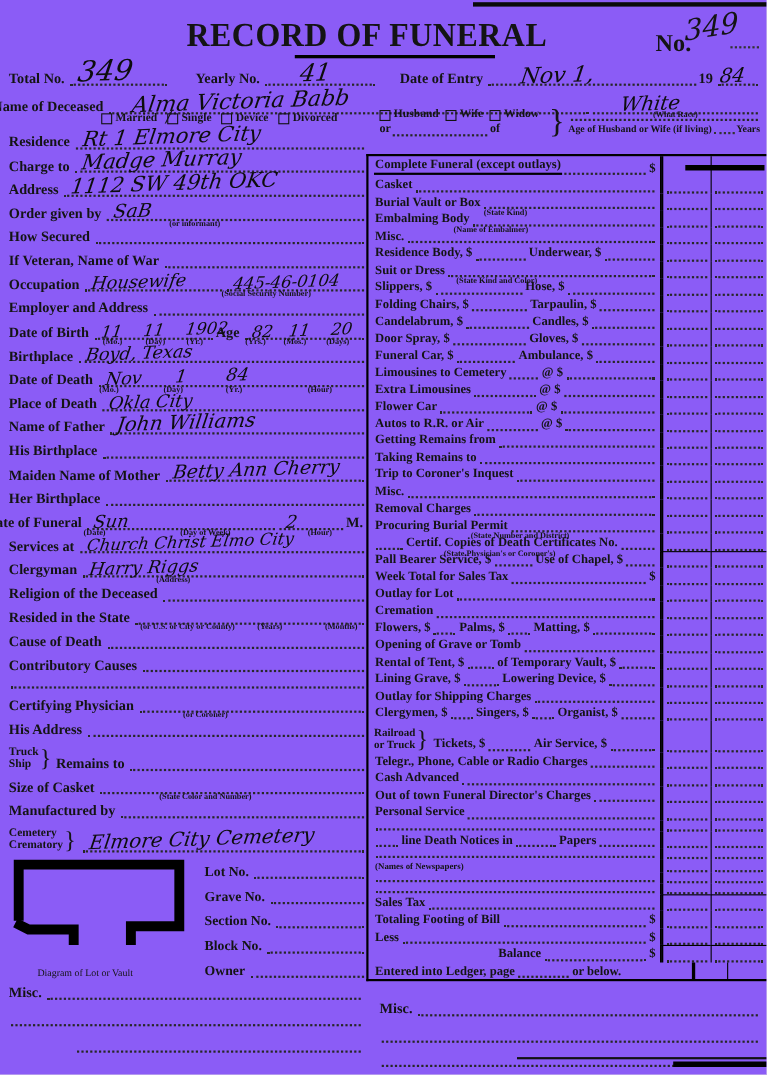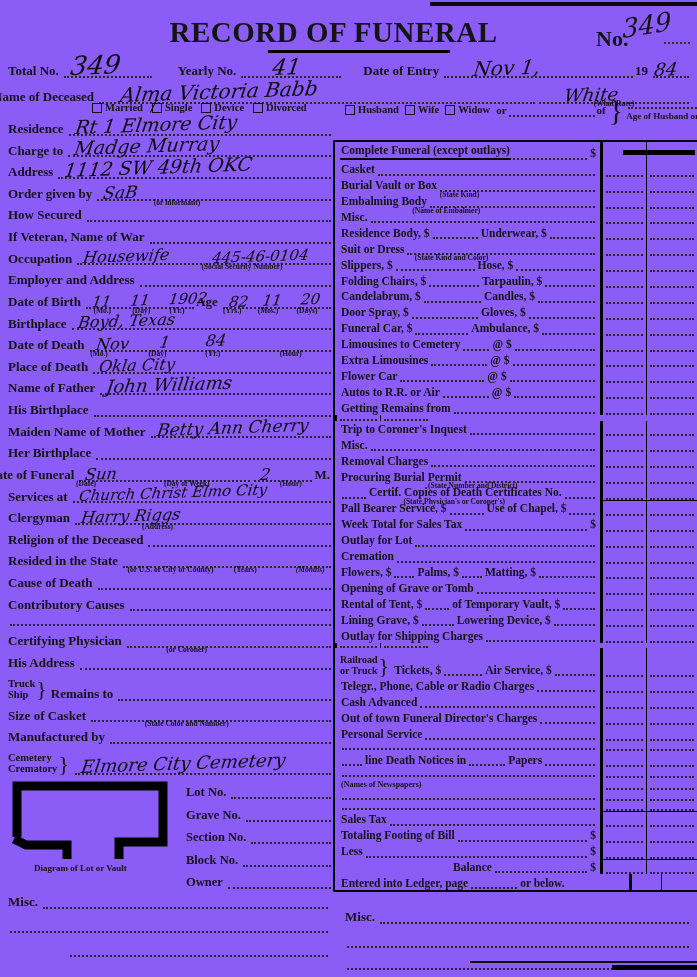--- a/index.html
+++ b/index.html
@@ -31,21 +31,21 @@
   .entry-row{position:absolute;left:8px;right:6px;top:52px;height:26px;display:flex;align-items:flex-end;}
   .name-row{position:absolute;left:8px;right:6px;top:82px;height:22px;display:flex;align-items:flex-end;}
   .clip15{margin-left:-15px;}
   
   .cb{display:inline-block;width:8px;height:8px;border:1.4px solid #111;margin-right:3px;position:relative;top:1px;}
   .cb .slash{position:absolute;left:-2px;top:-7px;font-size:15px;font-style:italic;font-family:"DejaVu Serif",serif;}
   .cbl{font-size:10.5px;font-weight:bold;margin-right:9px;white-space:nowrap;}
   .marital-row{position:absolute;left:92px;top:101px;height:12px;display:flex;align-items:center;}
   
   .spouse{position:absolute;left:345px;top:97px;width:346px;display:flex;align-items:center;}
-  .sp-left{display:flex;flex-direction:row;}
+  .sp-left{display:flex;flex-direction:column;}
   .sp1{display:flex;align-items:center;height:13px;}
   .sp2{display:flex;align-items:center;height:14px;font-size:11px;font-weight:bold;}
   .sp2 .f{width:86px;}
   .brace2{font-size:30px;font-weight:400;line-height:.85;margin:0 3px;}
   .sp-right{flex:1;display:flex;flex-direction:column;}
   .sp-right .topf{height:8px;border-bottom:2px dotted #272727;margin:0 2px;}
   .agecap{display:flex;align-items:flex-end;font-size:9px;font-weight:bold;margin-top:2px;white-space:nowrap;}
   .agecap .dots{flex:1;border-bottom:2px dotted #333;height:3px;margin:0 2px;}
   
   .lcol{position:absolute;left:8px;top:114px;width:325px;height:661px;display:flex;flex-direction:column;}
@@ -62,21 +62,21 @@
   .pcell .f{height:4px;}
   .a1{width:43px;border-left:2px solid #000;}
   .a2{width:50px;border-left:1.6px solid #000;}
   .aline{display:block;height:100%;margin:0 3px;border-bottom:2px dotted #272727;box-sizing:border-box;}
   .crow.solid .a1,.crow.solid .a2{border-top:1.6px solid #000;}
   .hbar{position:absolute;right:2px;top:8px;width:72px;height:5px;background:#000;}
   .pcell .stk .lines span{font-size:10px;}
   
   .bl{position:absolute;left:8px;top:775px;width:325px;height:118px;}
   .bl svg{position:absolute;left:2px;top:4px;}
-  .bl-cap{position:absolute;left:26px;top:88px;font-size:9px;font-weight:bold;}
+  .bl-cap{position:absolute;left:26px;top:104px;font-size:9px;font-weight:normal;}
   .lots{position:absolute;left:178px;top:2px;width:147px;display:flex;flex-direction:column;height:112px;}
   .lots .lbl{font-size:12.5px;}
   
   .miscrow{position:absolute;display:flex;align-items:flex-end;height:16px;}
   .heavy1{position:absolute;left:470px;top:961px;width:227px;height:2px;background:#111;}
   .heavy2{position:absolute;left:612px;top:965px;width:85px;height:5px;background:#000;} 
 </style>
 </head>
 <body>
 
@@ -293,21 +293,21 @@
       </div>
       <div class="lrow">
         <span class="lbl">Religion of the Deceased</span>
         <span class="f fx"></span>
       </div>
       <div class="lrow">
         <span class="lbl">Resided in the State</span>
         <span class="f fx"></span>
         <span class="cap" style="left: 50%;">(or U.S. or City or County)</span>
         <span class="cap" style="left: 73%;">(Years)</span>
-        <span class="cap" style="left: 93%; font-style: italic;">(Months)</span>
+        <span class="cap" style="left: 93%;">(Months)</span>
       </div>
       <div class="lrow">
         <span class="lbl">Cause of Death</span>
         <span class="f fx"></span>
       </div>
       <div class="lrow">
         <span class="lbl">Contributory Causes</span>
         <span class="f fx"></span>
       </div>
       <div class="lrow">
@@ -576,20 +576,24 @@
           <span class="f fx"></span>
         </div>
         <div class="a1">
           <span class="aline"></span>
         </div>
         <div class="a2">
           <span class="aline"></span>
         </div>
       </div>
       <div class="crow">
+        <div class="pcell">
+          <span class="t">Taking Remains to</span>
+          <span class="f fx"></span>
+        </div>
         <div class="a1">
           <span class="aline"></span>
         </div>
         <div class="a2">
           <span class="aline"></span>
         </div>
       </div>
       <div class="crow">
         <div class="pcell">
           <span class="t">Trip to Coroner's Inquest</span>
@@ -766,20 +770,28 @@
           <span class="f fx"></span>
         </div>
         <div class="a1">
           <span class="aline"></span>
         </div>
         <div class="a2">
           <span class="aline"></span>
         </div>
       </div>
       <div class="crow">
+        <div class="pcell">
+          <span class="t">Clergymen, $</span>
+          <span class="f" style="width: 20px;"></span>
+          <span class="t">Singers, $</span>
+          <span class="f" style="width: 20px;"></span>
+          <span class="t">Organist, $</span>
+          <span class="f fx"></span>
+        </div>
         <div class="a1">
           <span class="aline"></span>
         </div>
         <div class="a2">
           <span class="aline"></span>
         </div>
       </div>
       <div class="crow tall">
         <div class="pcell">
           <span class="stk">

